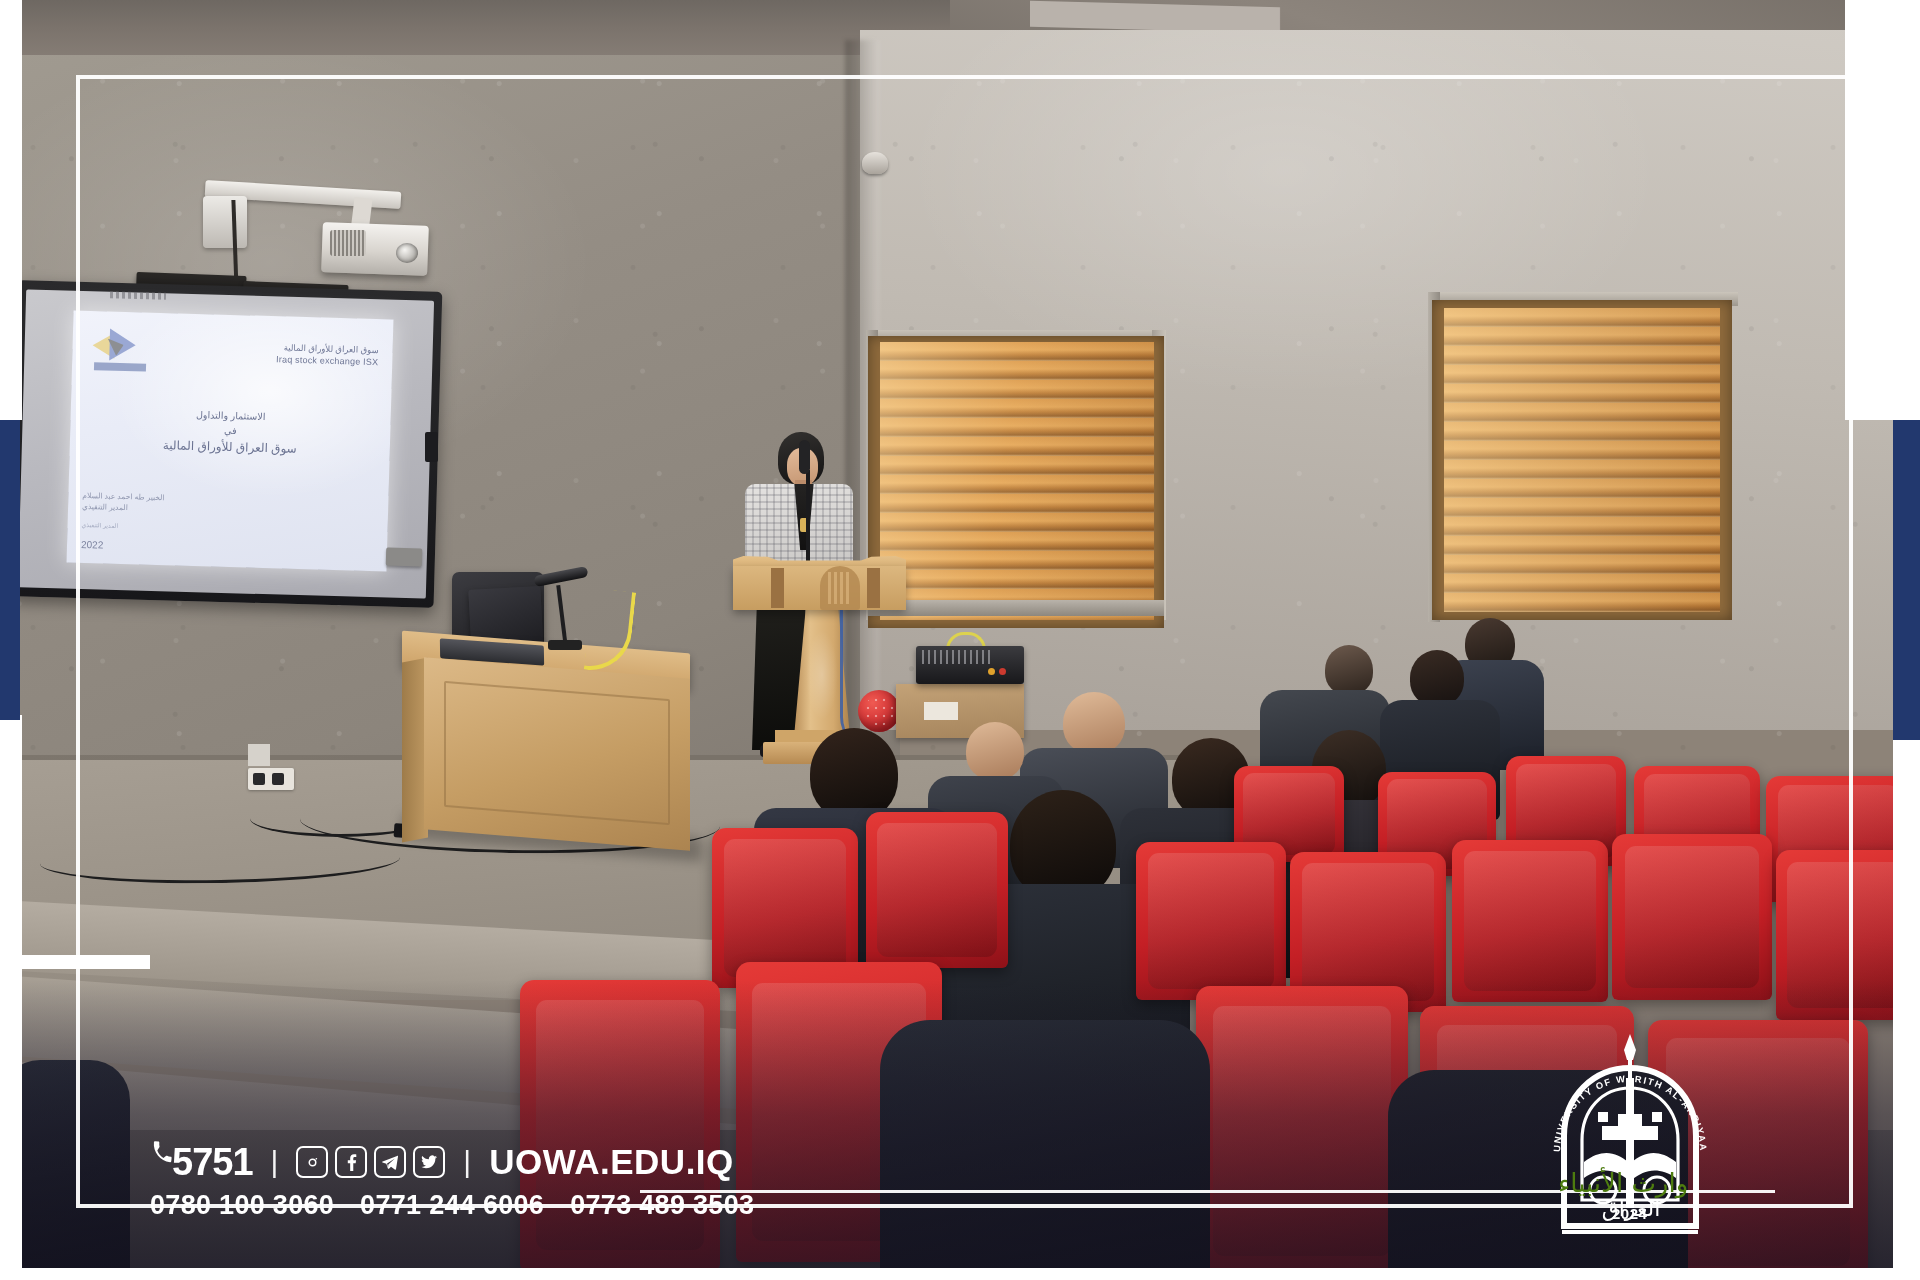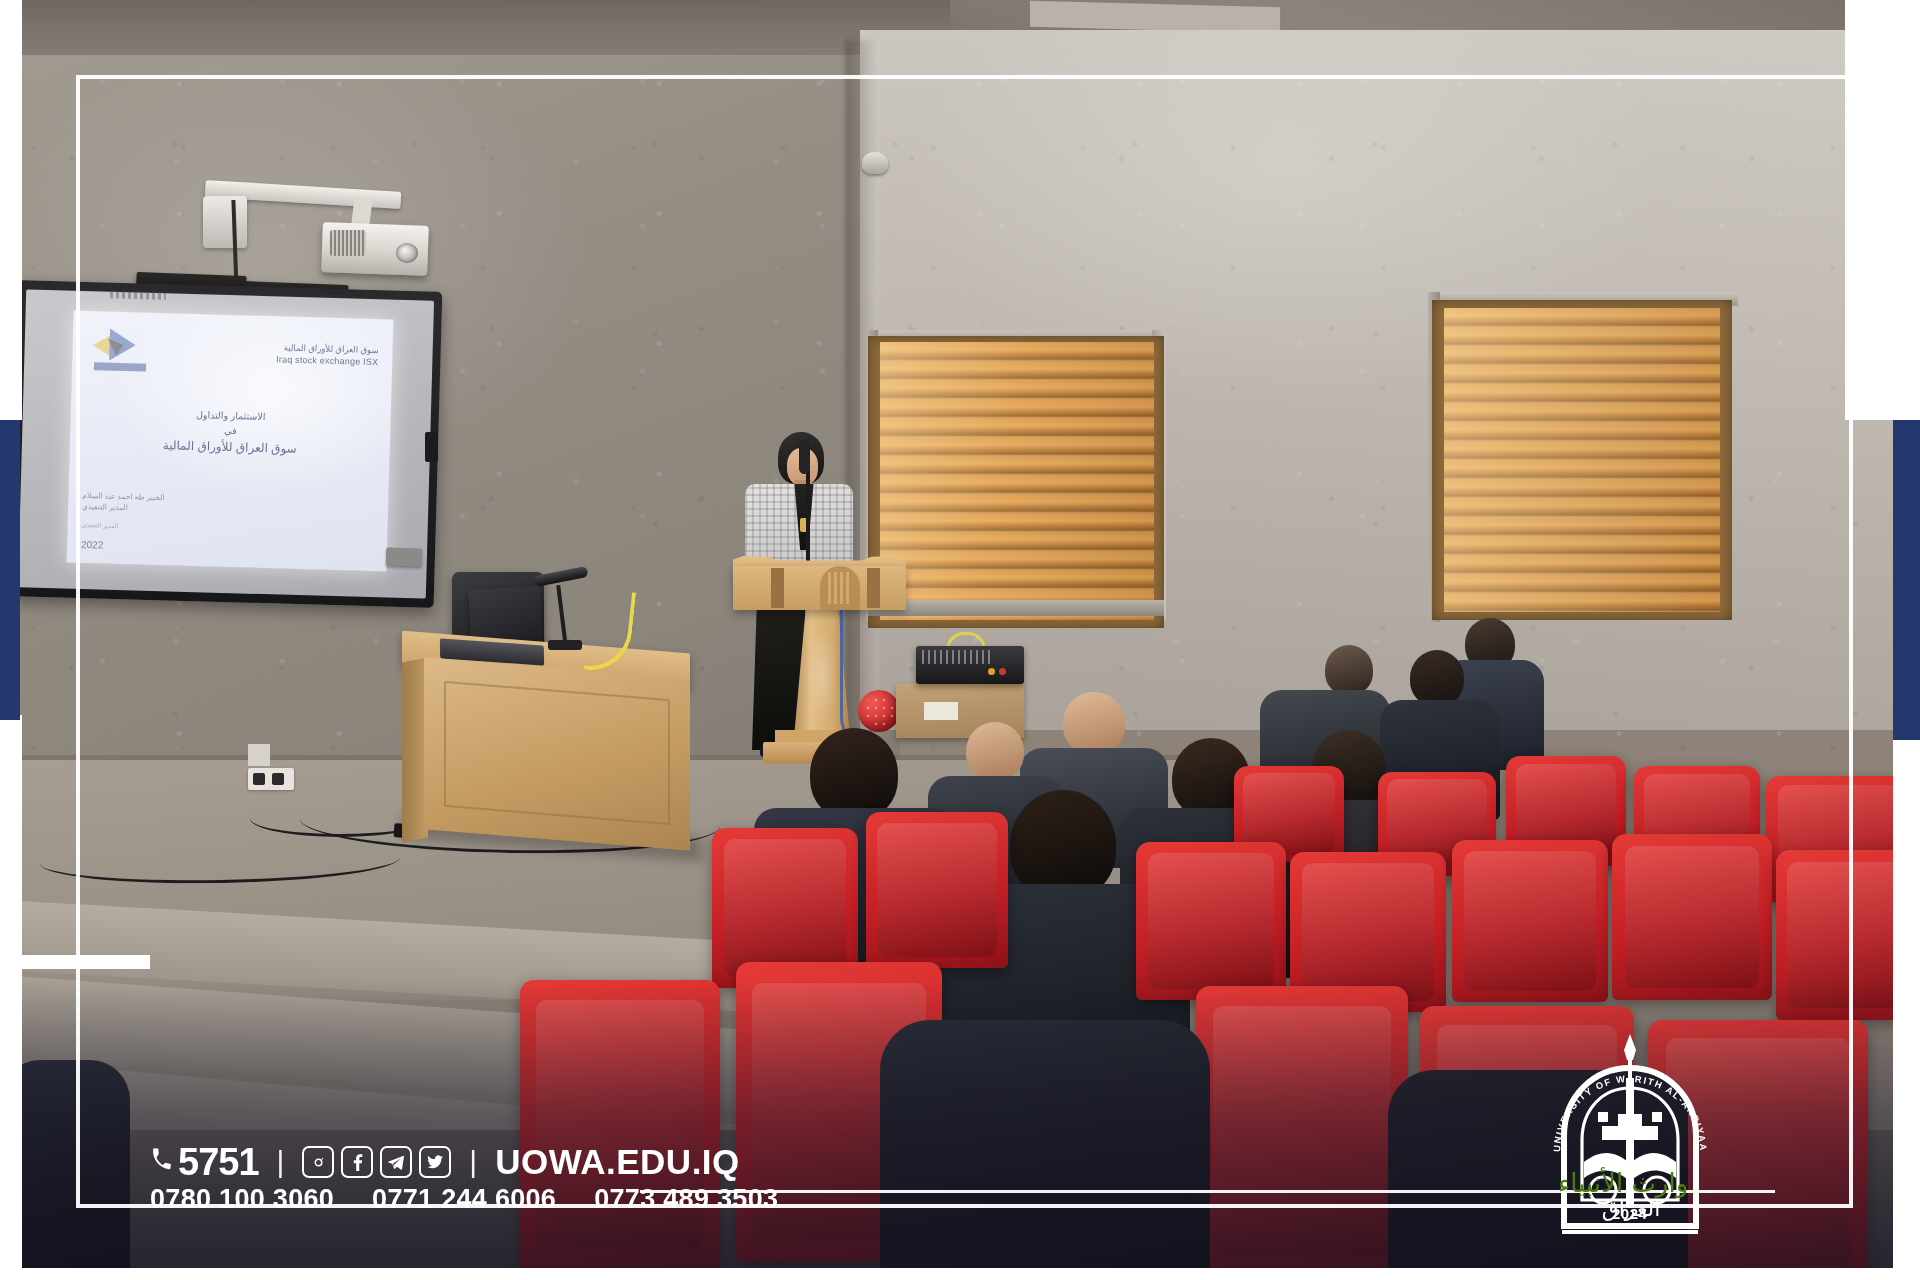--- a/index.html
+++ b/index.html
@@ -259,28 +259,28 @@
   .navy-right{position:absolute;left:1893px;top:420px;width:27px;height:320px;background:#22386e;z-index:42;}
   .white-tr{position:absolute;left:1845px;top:0;width:75px;height:420px;background:#ffffff;z-index:41;}
   .white-tl{position:absolute;left:0;top:0;width:22px;height:420px;background:#ffffff;z-index:41;}
   .white-bl{position:absolute;left:0;top:715px;width:22px;height:565px;background:#ffffff;z-index:41;}
   .white-br{position:absolute;left:1893px;top:736px;width:30px;height:544px;background:#ffffff;z-index:41;}
   .white-bottom{position:absolute;left:0;top:1268px;width:1920px;height:14px;background:#ffffff;z-index:41;}
 
   
   .footer{position:absolute;left:150px;top:1140px;z-index:50;color:#ffffff;}
   .f-row1{display:flex;align-items:center;gap:14px;height:44px;}
-  .f-phone{display:flex;align-items:center;gap:6px;font-size:38px;font-weight:bold;letter-spacing:-1px;}
+  .f-phone{display:flex;font-size:38px;font-weight:bold;letter-spacing:-1px;}
   .f-phone .hicon{font-size:22px;transform:rotate(6deg);}
   .f-sep{font-size:30px;font-weight:300;opacity:.95;padding:0 4px;}
   .f-social{display:flex;align-items:center;gap:7px;}
   .soc{width:28px;height:28px;border:2.4px solid #fff;border-radius:7px;display:flex;align-items:center;justify-content:center;}
   .soc svg{display:block;}
   .f-site{font-size:35px;font-weight:bold;letter-spacing:.5px;}
-  .f-row2{font-size:27px;font-weight:bold;letter-spacing:.3px;display:flex;gap:38px;}
+  .f-row2{margin-top:6px;font-size:27px;font-weight:bold;letter-spacing:.3px;display:flex;gap:26px;}
   .f-line{position:absolute;left:640px;top:1190px;width:1135px;height:3px;background:rgba(255,255,255,.95);z-index:49;}
 
   
   .logo{position:absolute;left:1540px;top:1030px;width:180px;height:232px;z-index:50;}
   .logo svg{display:block;}
   .logo-year{position:absolute;left:72px;top:175px;font-size:15px;font-weight:bold;color:#fff;letter-spacing:.5px;}
   .logo-ar{position:absolute;left:18px;top:140px;width:146px;text-align:left;font-size:26px;color:#4d7c0f;
     font-family:"DejaVu Sans",sans-serif;line-height:1;}
   .logo-ar2{position:absolute;left:18px;top:168px;width:146px;text-align:center;font-size:22px;color:#fff;
     font-family:"DejaVu Sans",sans-serif;line-height:1;}

